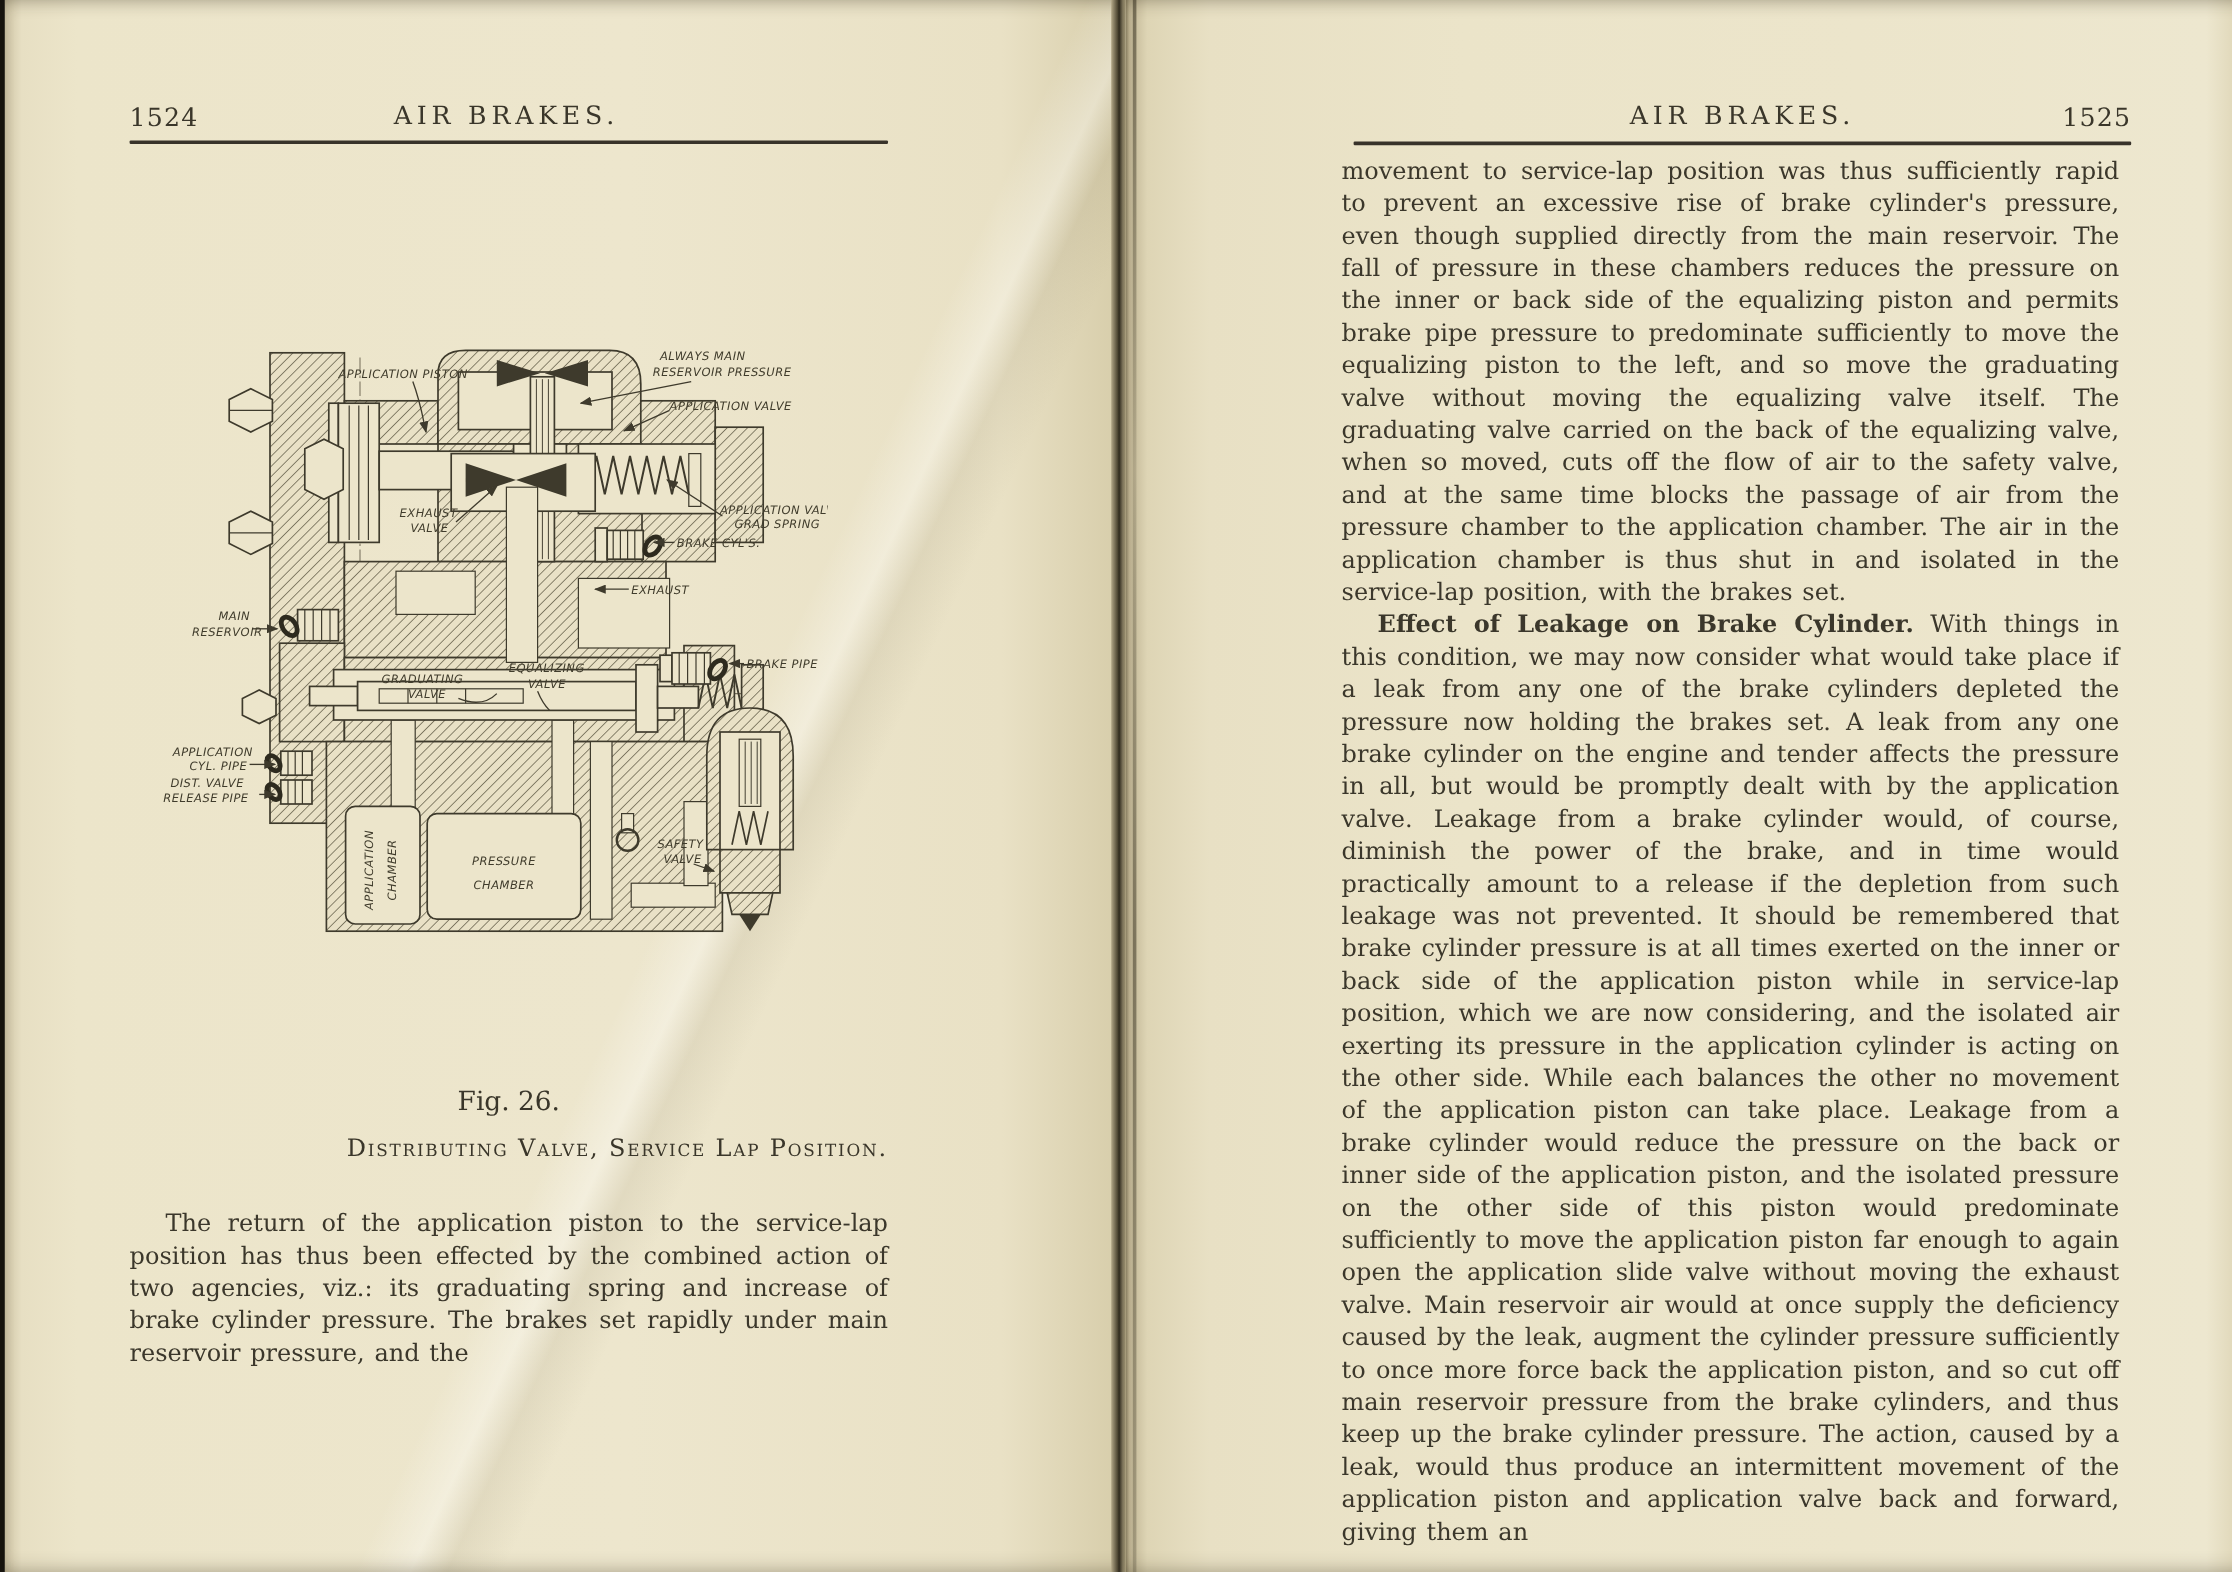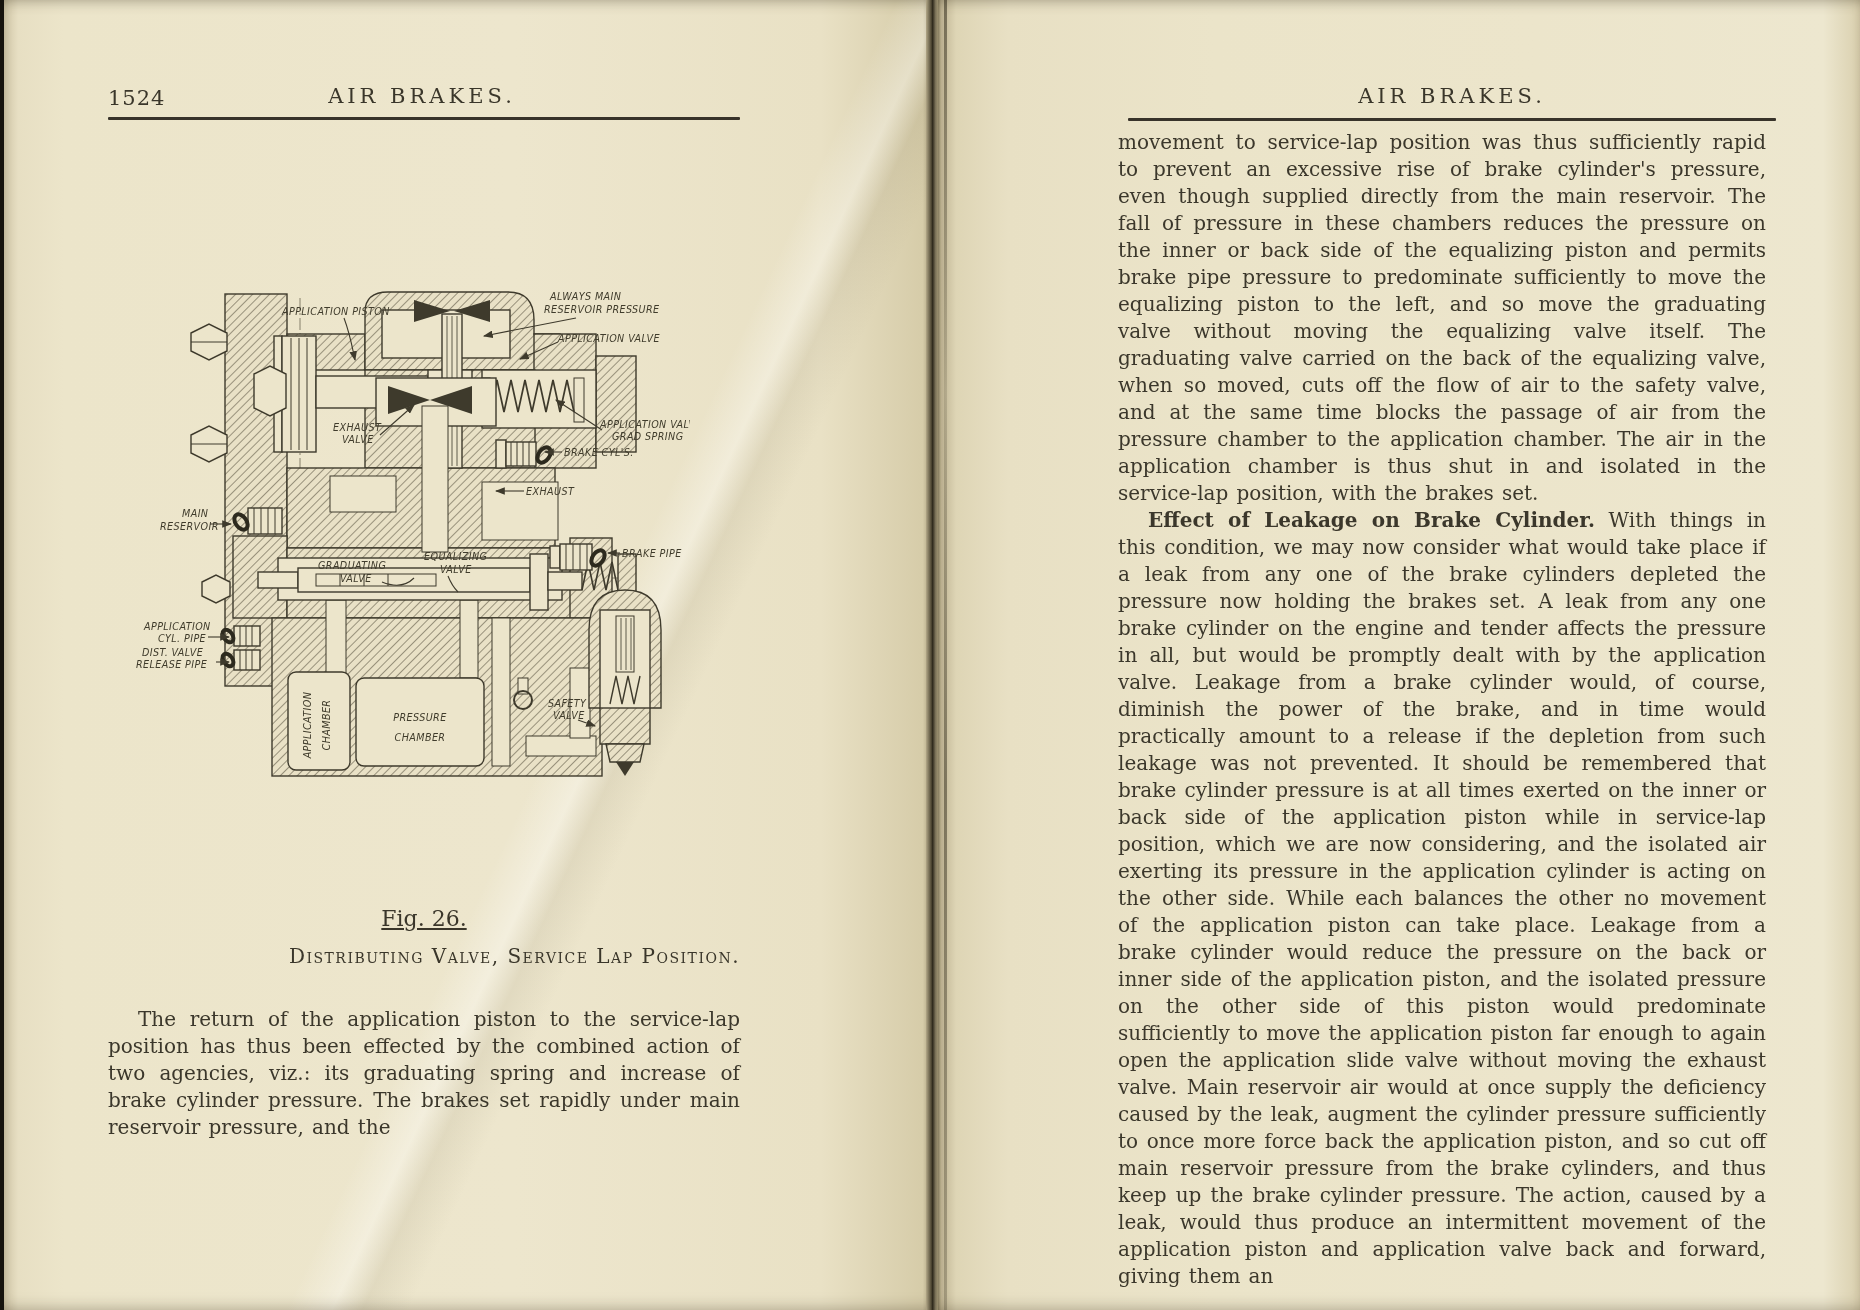--- a/index.html
+++ b/index.html
@@ -1,21 +1,21 @@
 <!DOCTYPE html>
 <html><head>
 <meta charset="utf-8">
 <style>
   html,body{margin:0;padding:0;}
   body{
     width:1860px;height:1310px;position:relative;overflow:hidden;
     background:#16130d;
     font-family:"DejaVu Serif", serif;
   }
-  .page{position:absolute;top:0;height:1310px;}
+  .page{position:absolute;top:0;height:1310px;padding-left:16px;}
   .page-left{
     left:4px;width:928px;
     background:
       linear-gradient(115deg, rgba(255,255,255,0) 58%, rgba(255,255,252,0.35) 61%, rgba(120,110,80,0.10) 63%, rgba(255,255,255,0) 66%),
       linear-gradient(90deg,#cfc5a6 0px,#e7dfc3 14px,#ece5ca 60px,#ede6cd 55%,#e9e1c5 88%,#d6cca9 99%,#a89d7c 100%);
     box-shadow:inset 0 8px 14px -8px rgba(60,50,30,.45), inset 0 -10px 16px -10px rgba(60,50,30,.4);
   }
   .page-right{
     left:938px;width:922px;
     background:
@@ -261,30 +261,31 @@
         <text x="6" y="430">RELEASE PIPE</text>
         <text x="181" y="487" text-anchor="middle" transform="rotate(-90 181 487)">APPLICATION</text>
         <text x="200" y="487" text-anchor="middle" transform="rotate(-90 200 487)">CHAMBER</text>
         <text x="290" y="483" text-anchor="middle">PRESSURE</text>
         <text x="290" y="503" text-anchor="middle">CHAMBER</text>
         <text x="418" y="469">SAFETY</text>
         <text x="423" y="481">VALVE</text>
       </g>
     </svg>
 
-    <div class="caption1" style="left:104px;top:906px;width:632px;text-decoration:underline;">Fig. 26.</div>
+    <div class="caption1" style="left:104px;top:906px;width:632px;">Fig. 26.</div>
     <div class="caption2" style="left:104px;top:944px;width:632px;">Distributing Valve, Service Lap Position.</div>
 
     <div class="bodytext" style="left:104px;top:1006px;width:632px;">
       <p class="indent">The return of the application piston to the service-lap position has thus been effected by the combined action of two agencies, viz.: its graduating spring and increase of brake cylinder pressure. The brakes set rapidly under main reservoir pressure, and the</p>
     </div>
   </div>
 
   <div class="page page-right">
     <div class="runhead" style="left:190px;top:84px;width:648px;text-align:center;">AIR BRAKES.</div>
+    <div class="pagenum" style="left:190px;top:86px;width:648px;text-align:right;">1525</div>
     <div class="rule" style="left:190px;top:118px;width:648px;"></div>
 
     <div class="bodytext" style="left:180px;top:129px;width:648px;">
       <p>movement to service-lap position was thus sufficiently rapid to prevent an excessive rise of brake cylinder's pressure, even though supplied directly from the main reservoir. The fall of pressure in these chambers reduces the pressure on the inner or back side of the equalizing piston and permits brake pipe pressure to predominate sufficiently to move the equalizing piston to the left, and so move the graduating valve without moving the equalizing valve itself. The graduating valve carried on the back of the equalizing valve, when so moved, cuts off the flow of air to the safety valve, and at the same time blocks the passage of air from the pressure chamber to the application chamber. The air in the application chamber is thus shut in and isolated in the service-lap position, with the brakes set.</p>
       <p class="indent"><b>Effect of Leakage on Brake Cylinder.</b><span> With things in this condition, we may now consider what would take place if a leak from any one of the brake cylinders depleted the pressure now holding the brakes set. A leak from any one brake cylinder on the engine and tender affects the pressure in all, but would be promptly dealt with by the application valve. Leakage from a brake cylinder would, of course, diminish the power of the brake, and in time would practically amount to a release if the depletion from such leakage was not prevented. It should be remembered that brake cylinder pressure is at all times exerted on the inner or back side of the application piston while in service-lap position, which we are now considering, and the isolated air exerting its pressure in the application cylinder is acting on the other side. While each balances the other no movement of the application piston can take place. Leakage from a brake cylinder would reduce the pressure on the back or inner side of the application piston, and the isolated pressure on the other side of this piston would predominate sufficiently to move the application piston far enough to again open the application slide valve without moving the exhaust valve. Main reservoir air would at once supply the deficiency caused by the leak, augment the cylinder pressure sufficiently to once more force back the application piston, and so cut off main reservoir pressure from the brake cylinders, and thus keep up the brake cylinder pressure. The action, caused by a leak, would thus produce an intermittent movement of the application piston and application valve back and forward, giving them an</span></p>
     </div>
   </div>
 
   <div class="gutter"></div>
   <div class="crease-right"></div>

